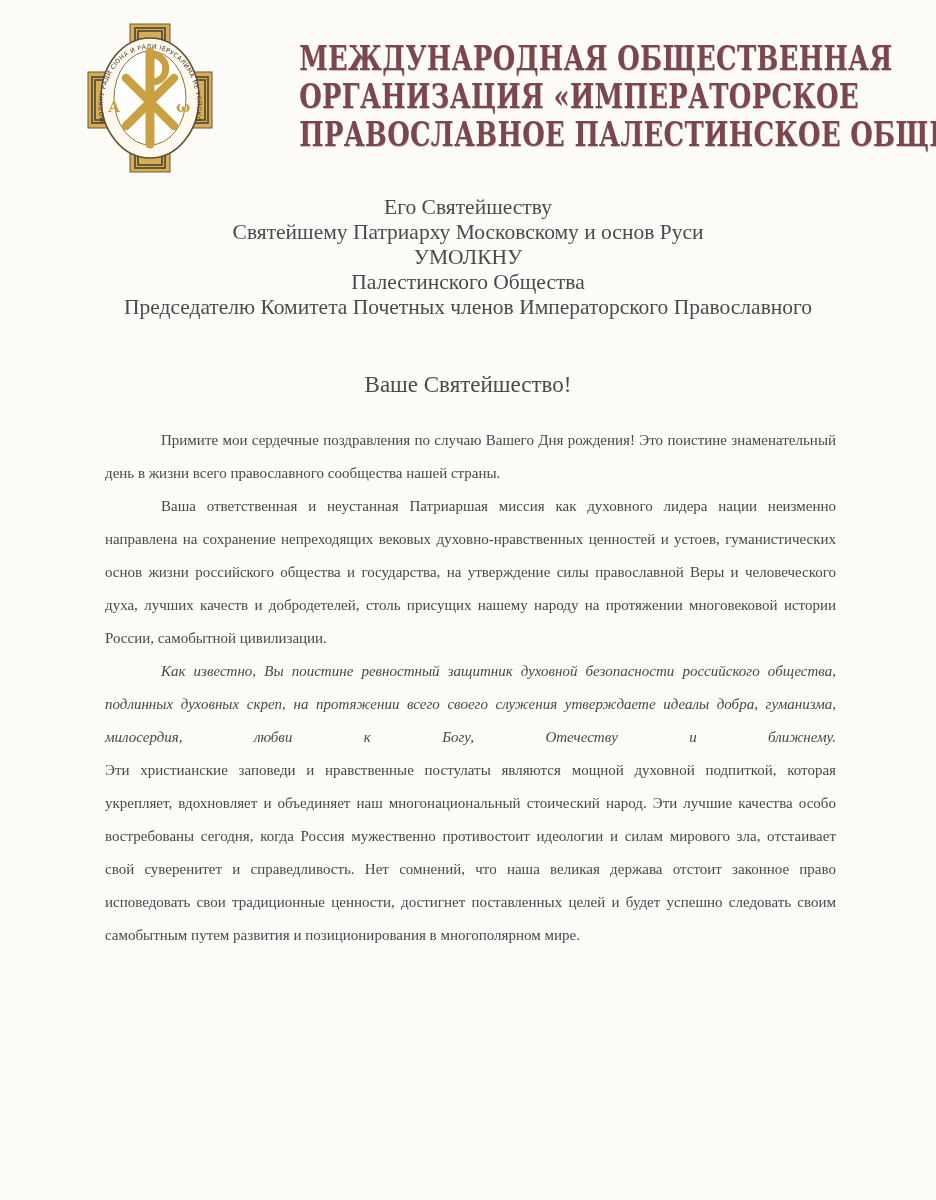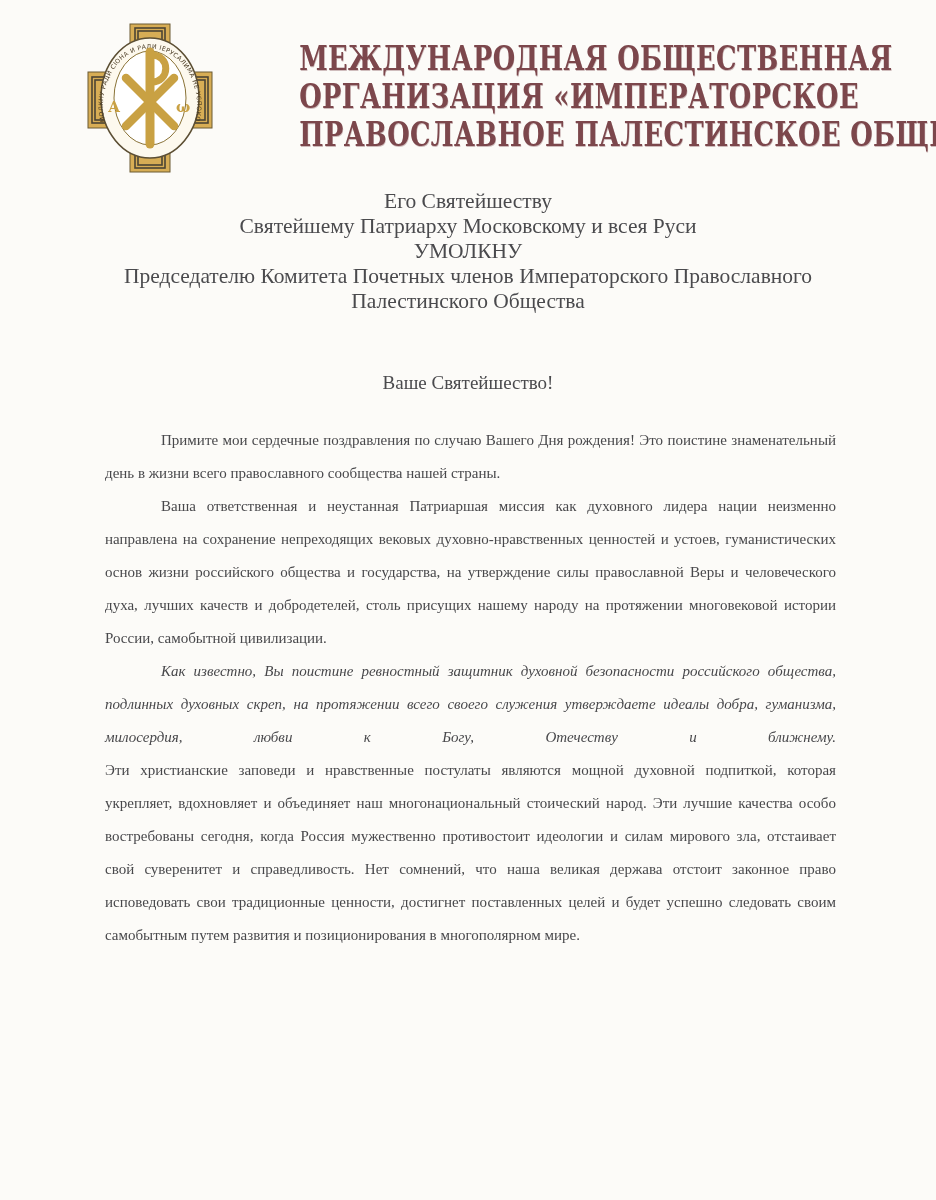--- a/index.html
+++ b/index.html
@@ -37,37 +37,37 @@
     letter-spacing: 0.5px;
     transform: scaleX(0.78);
     transform-origin: 50% 0;
     text-shadow: 0.6px 0.6px 0 rgba(124,71,76,0.35);
   }
   .org-title span { display: block; white-space: nowrap; }
 
   
   .addressee {
     position: absolute;
-    top: 189px;
+    top: 195px;
     left: 0;
     right: 0;
     text-align: center;
     font-size: 21.5px;
     line-height: 25px;
     color: #4a4a4d;
   }
 
   
   .salutation {
     position: absolute;
     top: 372px;
     left: 0;
     right: 0;
     text-align: center;
-    font-size: 19px;
+    font-size: 23px;
     color: #4a4a4d;
   }
 
   
   .letter-body {
     position: absolute;
     top: 424px;
     left: 105px;
     width: 731px;
     font-size: 15px;
@@ -123,24 +123,24 @@
   </svg>
 
   <div class="org-title">
     <span>МЕЖДУНАРОДНАЯ ОБЩЕСТВЕННАЯ</span>
     <span>ОРГАНИЗАЦИЯ «ИМПЕРАТОРСКОЕ</span>
     <span>ПРАВОСЛАВНОЕ ПАЛЕСТИНСКОЕ ОБЩЕСТВО»</span>
   </div>
 
   <div class="addressee">
     <div>Его Святейшеству</div>
-    <div>Святейшему Патриарху Московскому и всея Руси</div>
+    <div>Святейшему Патриарху Московскому и основ Руси</div>
     <div>УМОЛКНУ</div>
+    <div>Палестинского Общества</div>
     <div>Председателю Комитета Почетных членов Императорского Православного</div>
-    <div>Палестинского Общества</div>
   </div>
 
   <div class="salutation">Ваше Святейшество!</div>
 
   <div class="letter-body">
     <p class="p-indent">Примите мои сердечные поздравления по случаю Вашего Дня рождения! Это поистине знаменательный день в жизни всего православного сообщества нашей страны.</p>
     <p class="p-indent">Ваша ответственная и неустанная Патриаршая миссия как духовного лидера нации неизменно направлена на сохранение непреходящих вековых духовно-нравственных ценностей и устоев, гуманистических основ жизни российского общества и государства, на утверждение силы православной Веры и человеческого духа, лучших качеств и добродетелей, столь присущих нашему народу на протяжении многовековой истории России, самобытной цивилизации.</p>
     <p class="p-indent p-justlast">Как известно, Вы поистине ревностный защитник духовной безопасности российского общества, подлинных духовных скреп, на протяжении всего своего служения утверждаете идеалы добра, гуманизма, милосердия, любви к Богу, Отечеству и ближнему.</p>
     <p class="p-noindent">Эти христианские заповеди и нравственные постулаты являются мощной духовной подпиткой, которая укрепляет, вдохновляет и объединяет наш многонациональный стоический народ. Эти лучшие качества особо востребованы сегодня, когда Россия мужественно противостоит идеологии и силам мирового зла, отстаивает свой суверенитет и справедливость. Нет сомнений, что наша великая держава отстоит законное право исповедовать свои традиционные ценности, достигнет поставленных целей и будет успешно следовать своим самобытным путем развития и позиционирования в многополярном мире.</p>
   </div>

